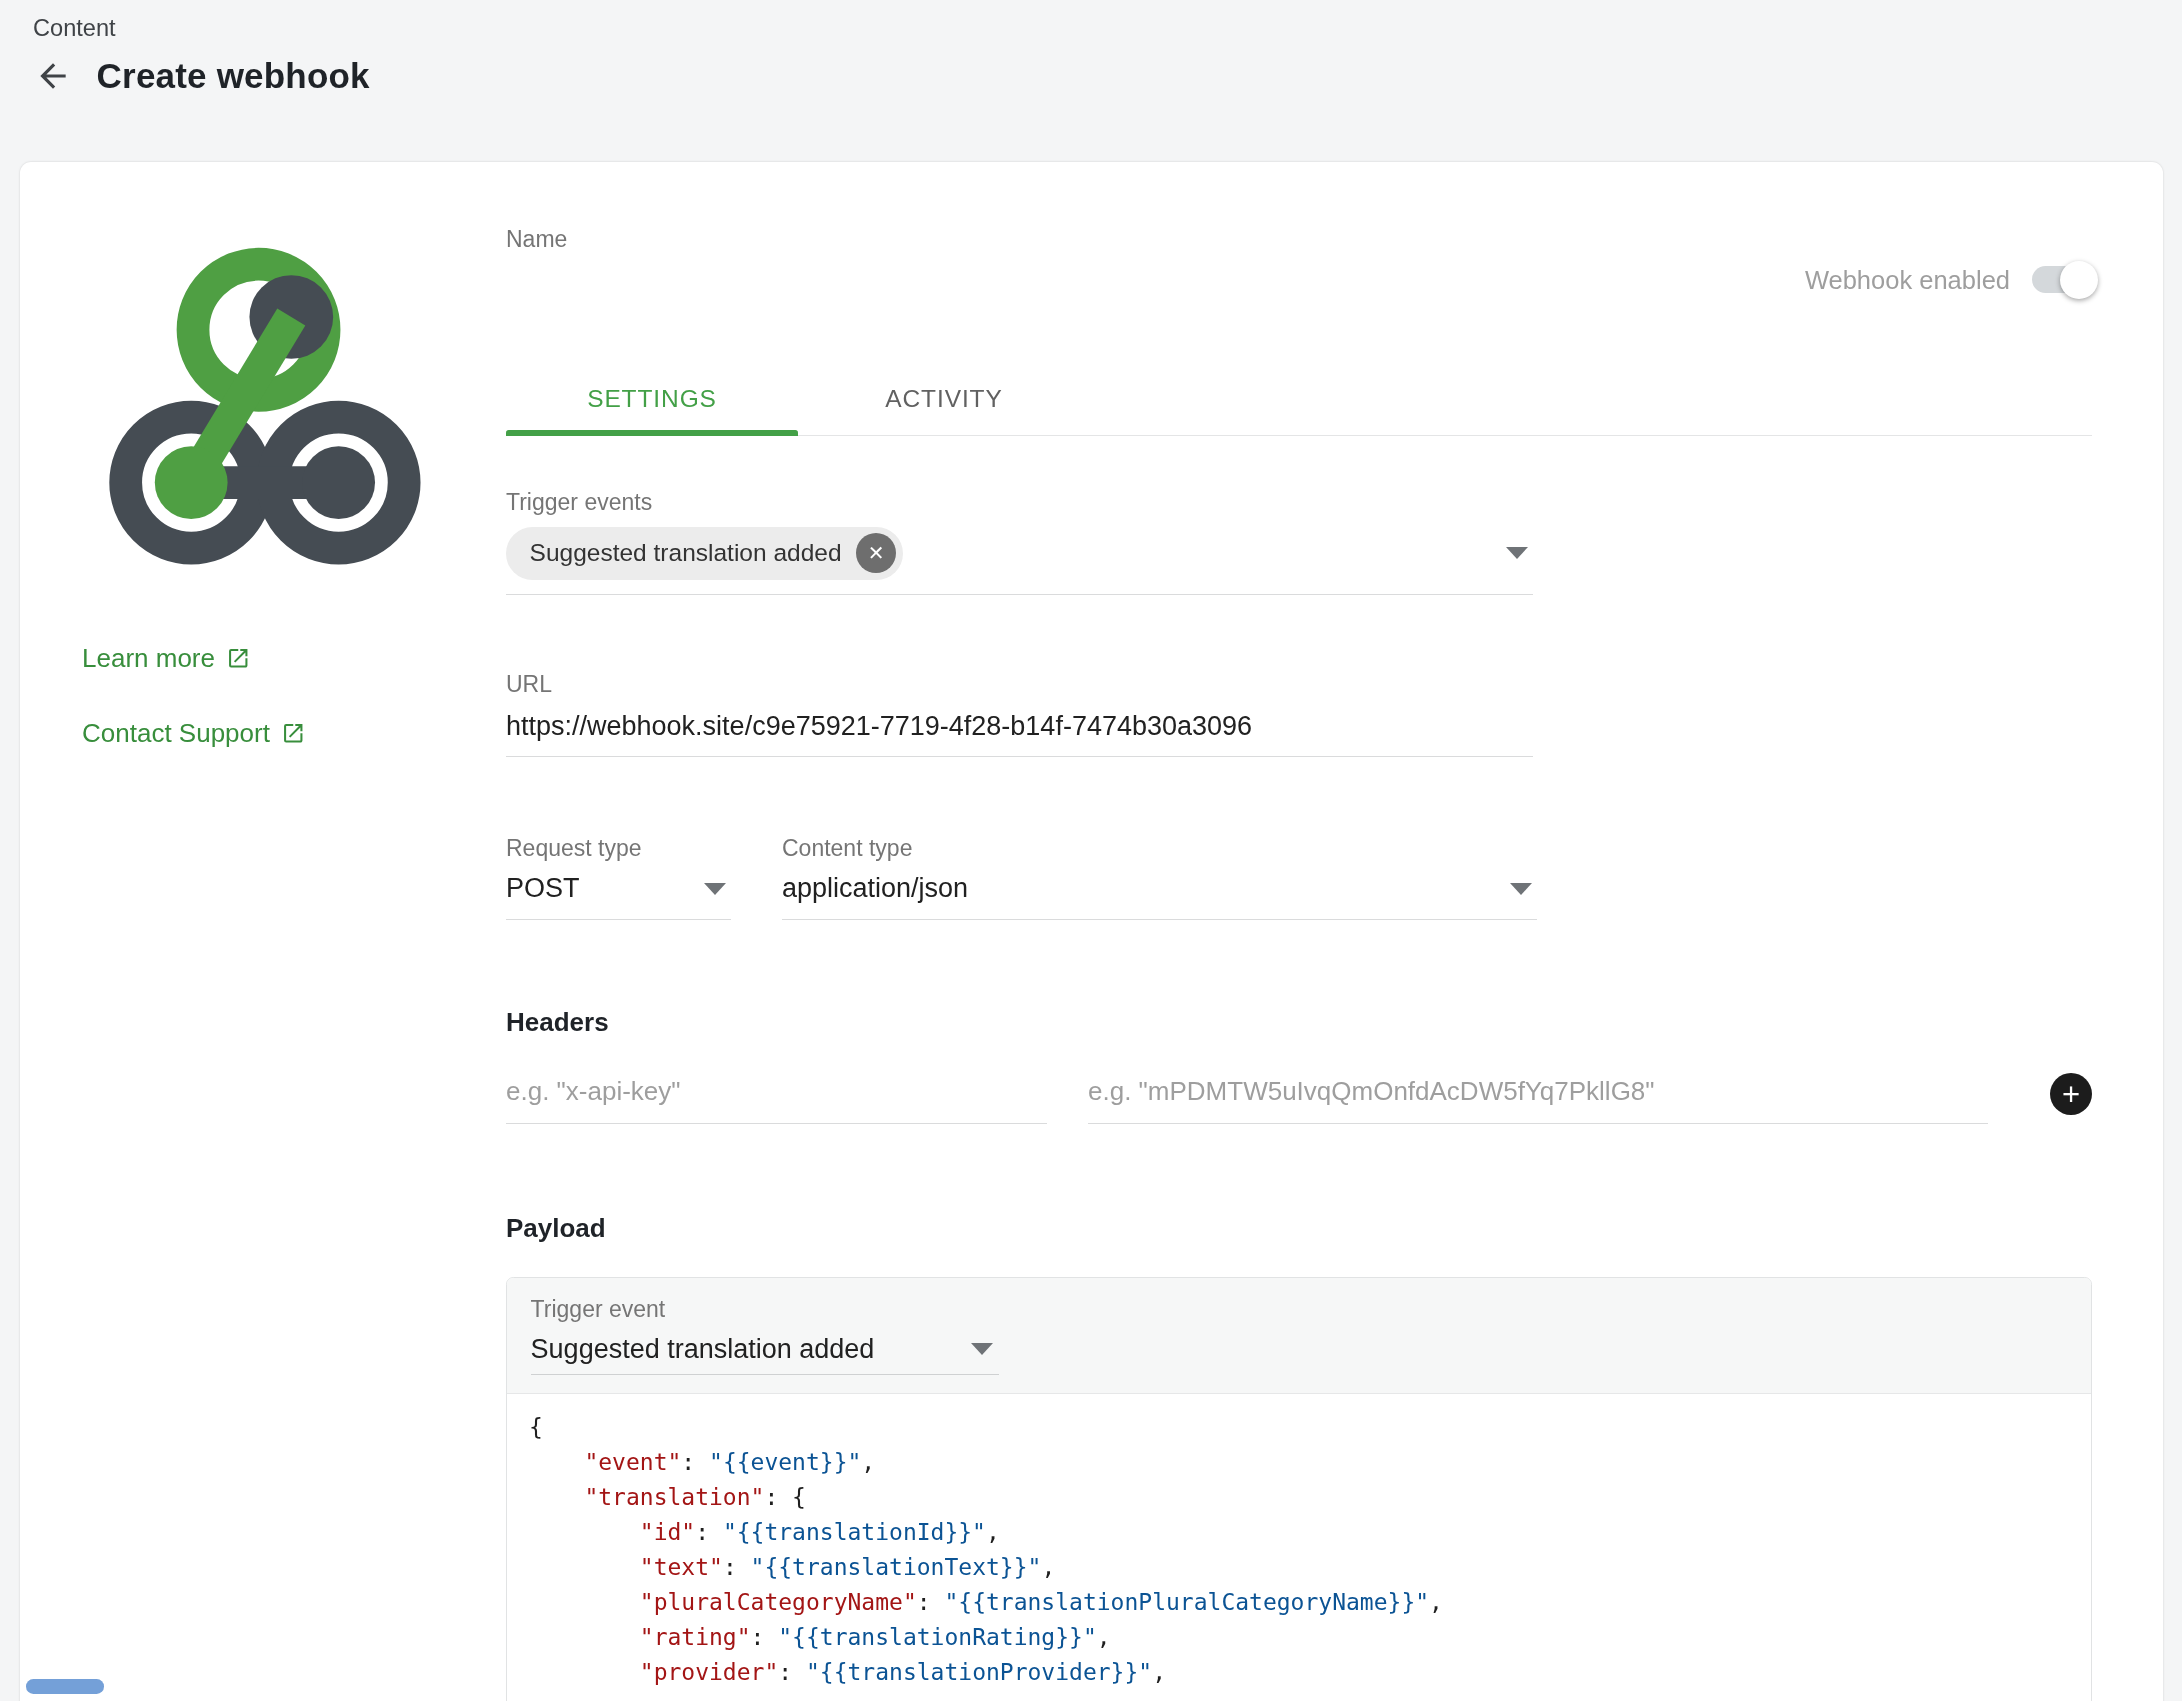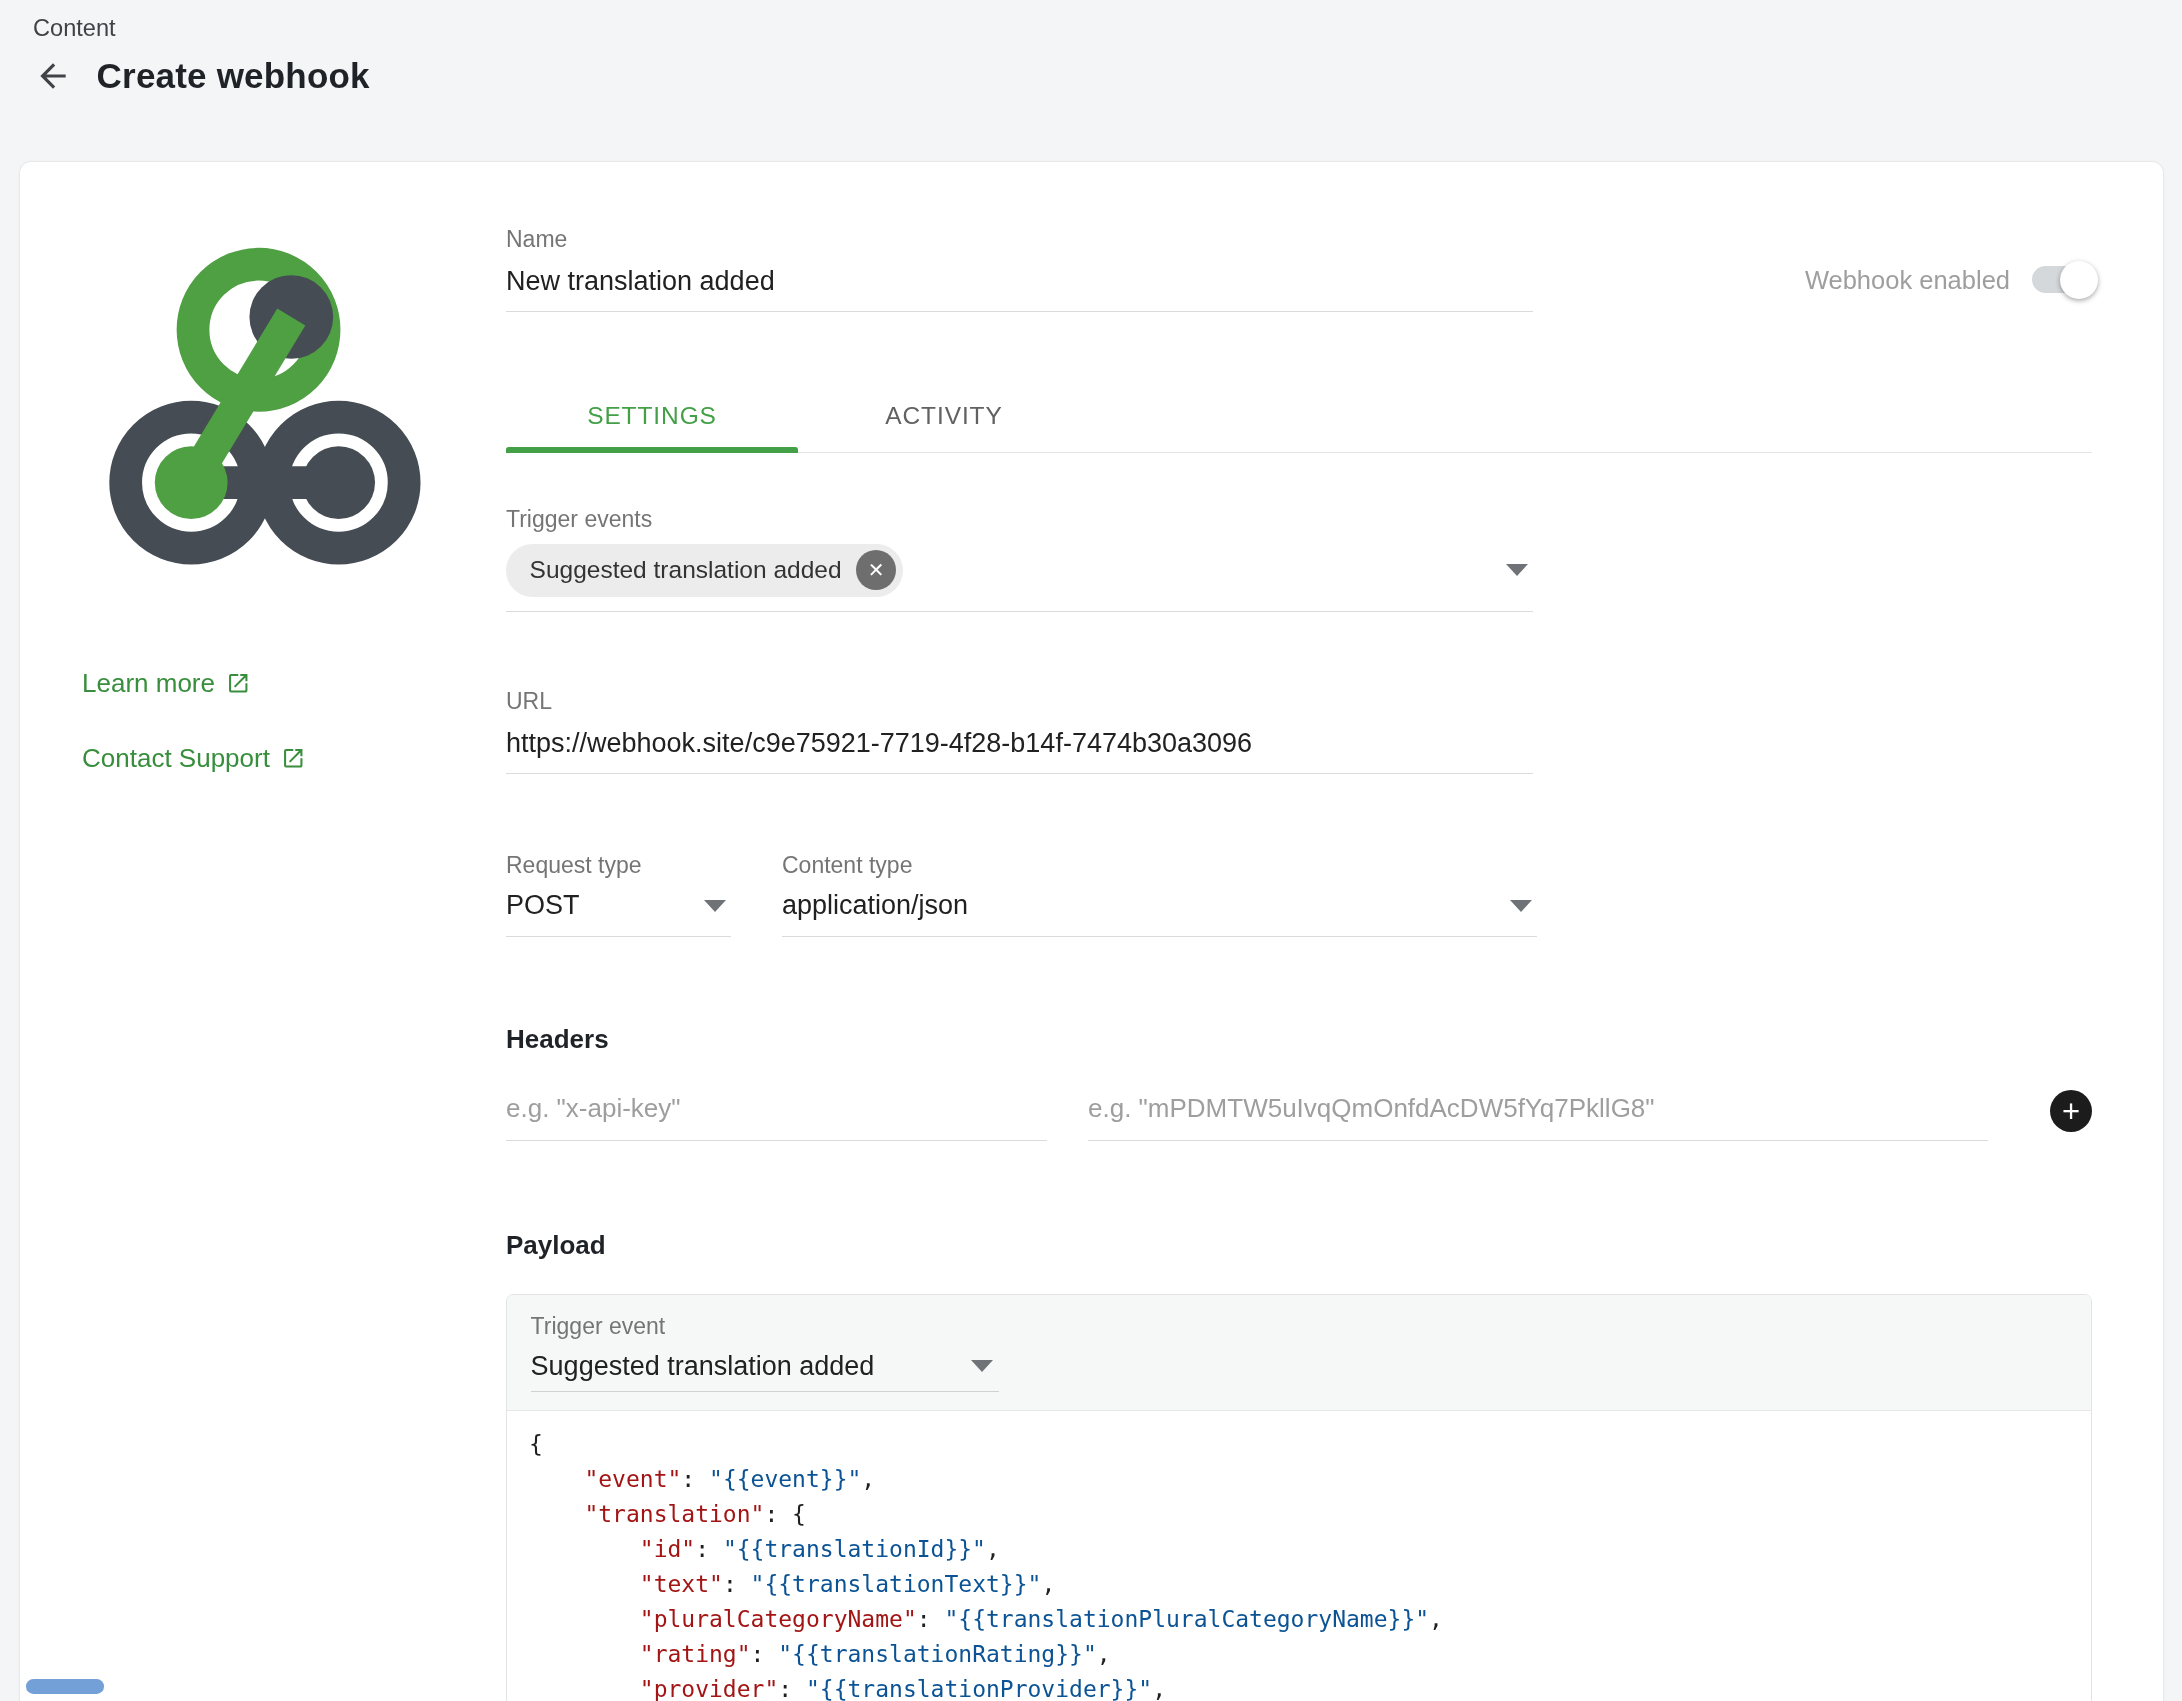--- a/index.html
+++ b/index.html
@@ -26,21 +26,21 @@
     box-shadow:0 0.9px 2.7px rgba(0,0,0,.10), 0 0 0 0.9px rgba(0,0,0,.02);
     display:flex; padding:64px 71px 0 62px;
   }
   .left-col { flex:0 0 424px; }
   .logo-box { width:364px; height:364px; }
   .green-link {
     display:flex; align-items:center; gap:11px;
     font-size:26px; color:#388e3c; text-decoration:none; cursor:pointer;
     margin-top:44px;
   }
-  .green-link:first-of-type { margin-top:78px;text-align:right; }
+  .green-link:first-of-type { margin-top:53px;text-align:right; }
 
   .right-col { flex:1; min-width:0; }
 
   
   .field-label { font-size:23px; color:#757575; margin-bottom:9px; }
   .field-input {
     display:block; width:100%; border:none; outline:none;
     font-family:"Liberation Sans", sans-serif;
     font-size:27px; color:#212121; background:transparent;
     padding:3.6px 0 14.5px 0; border-bottom:0.9px solid #dadbdc;
@@ -194,21 +194,20 @@
         <path fill="#388e3c" d="M19 19H5V5h7V3H5a2 2 0 0 0-2 2v14a2 2 0 0 0 2 2h14c1.1 0 2-.9 2-2v-7h-2v7zM14 3v2h3.59l-9.83 9.83 1.41 1.41L19 6.41V10h2V3h-7z"></path>
       </svg>
     </a>
   </div>
 
   <div class="right-col">
 
     <div class="top-row">
       <div class="name-field">
         <div class="field-label">Name</div>
-        <input class="field-input" value="New translation added" style="">
       </div>
       <div class="enabled-group">
         <span class="enabled-label">Webhook enabled</span>
         <span class="toggle">
           <span class="toggle-track"></span>
           <span class="toggle-knob"></span>
         </span>
       </div>
     </div>
 

